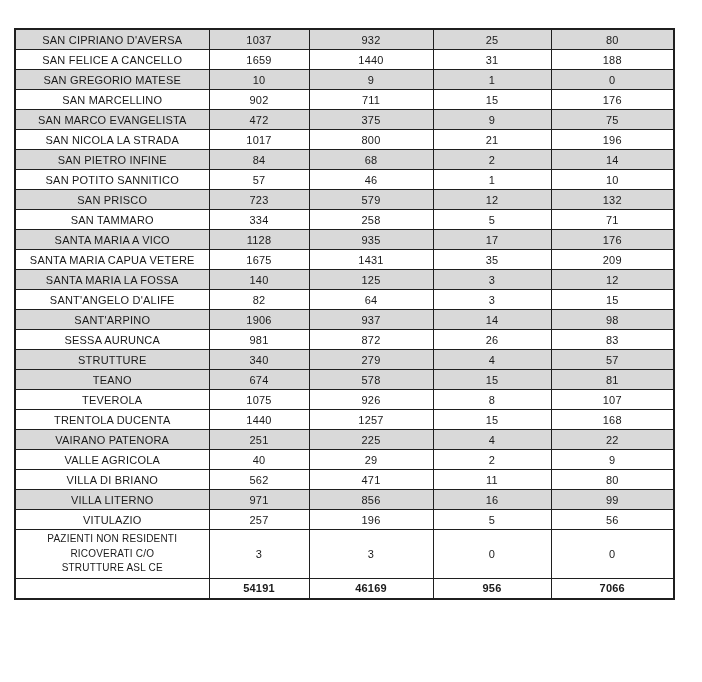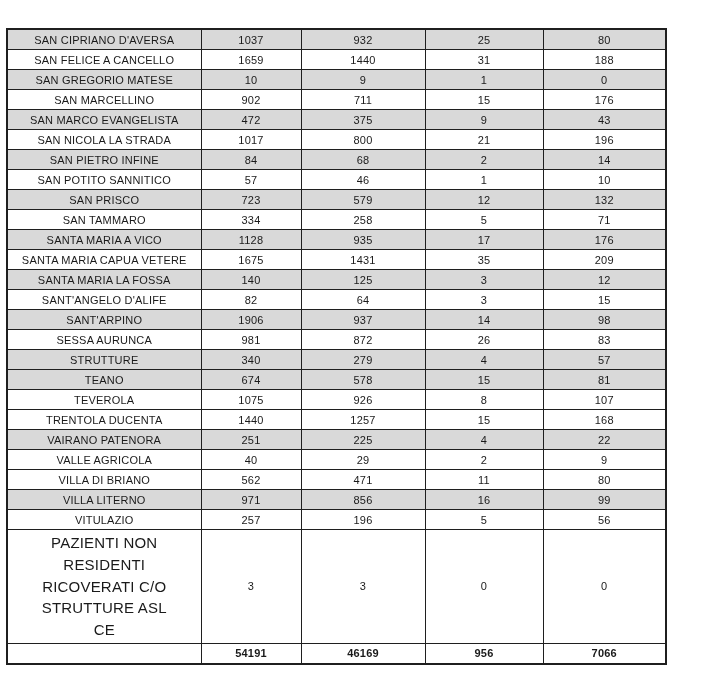--- a/index.html
+++ b/index.html
@@ -6,21 +6,21 @@
     margin: 0;
     padding: 0;
     background: #ffffff;
     width: 702px;
     height: 682px;
     font-family: "Liberation Sans", sans-serif;
     position: relative;
   }
   .table-wrap {
     position: absolute;
-    left: 6px;
+    left: 14px;
     top: 28px;
   }
   table.data-table {
     border-collapse: collapse;
     table-layout: fixed;
     width: 659px;
     border: 2px solid #1f1f1f;
   }
   table.data-table td {
     border: 1px solid #1f1f1f;
@@ -28,21 +28,21 @@
     vertical-align: middle;
     font-size: 11px;
     color: #1a1a1a;
     height: 17px;
     padding: 1px 3px;
     overflow: hidden;
     letter-spacing: 0.2px;
   }
   tr.shaded td { background: #d9d9d9; }
   tr.small-font td.name-cell {
-    font-size: 15px;
+    font-size: 10px;
     line-height: 1.45;
     padding: 2px 24px;
   }
   tr.totals td { font-weight: bold; }
 </style>
 </head>
 <body>
 
 <div class="table-wrap">
   <table class="data-table">
@@ -80,21 +80,21 @@
           <td>902</td>
           <td>711</td>
           <td>15</td>
           <td>176</td>
         </tr>
         <tr class="shaded">
           <td class="name-cell">SAN MARCO EVANGELISTA</td>
           <td>472</td>
           <td>375</td>
           <td>9</td>
-          <td>43</td>
+          <td>75</td>
         </tr>
         <tr>
           <td class="name-cell">SAN NICOLA LA STRADA</td>
           <td>1017</td>
           <td>800</td>
           <td>21</td>
           <td>196</td>
         </tr>
         <tr class="shaded">
           <td class="name-cell">SAN PIETRO INFINE</td>

